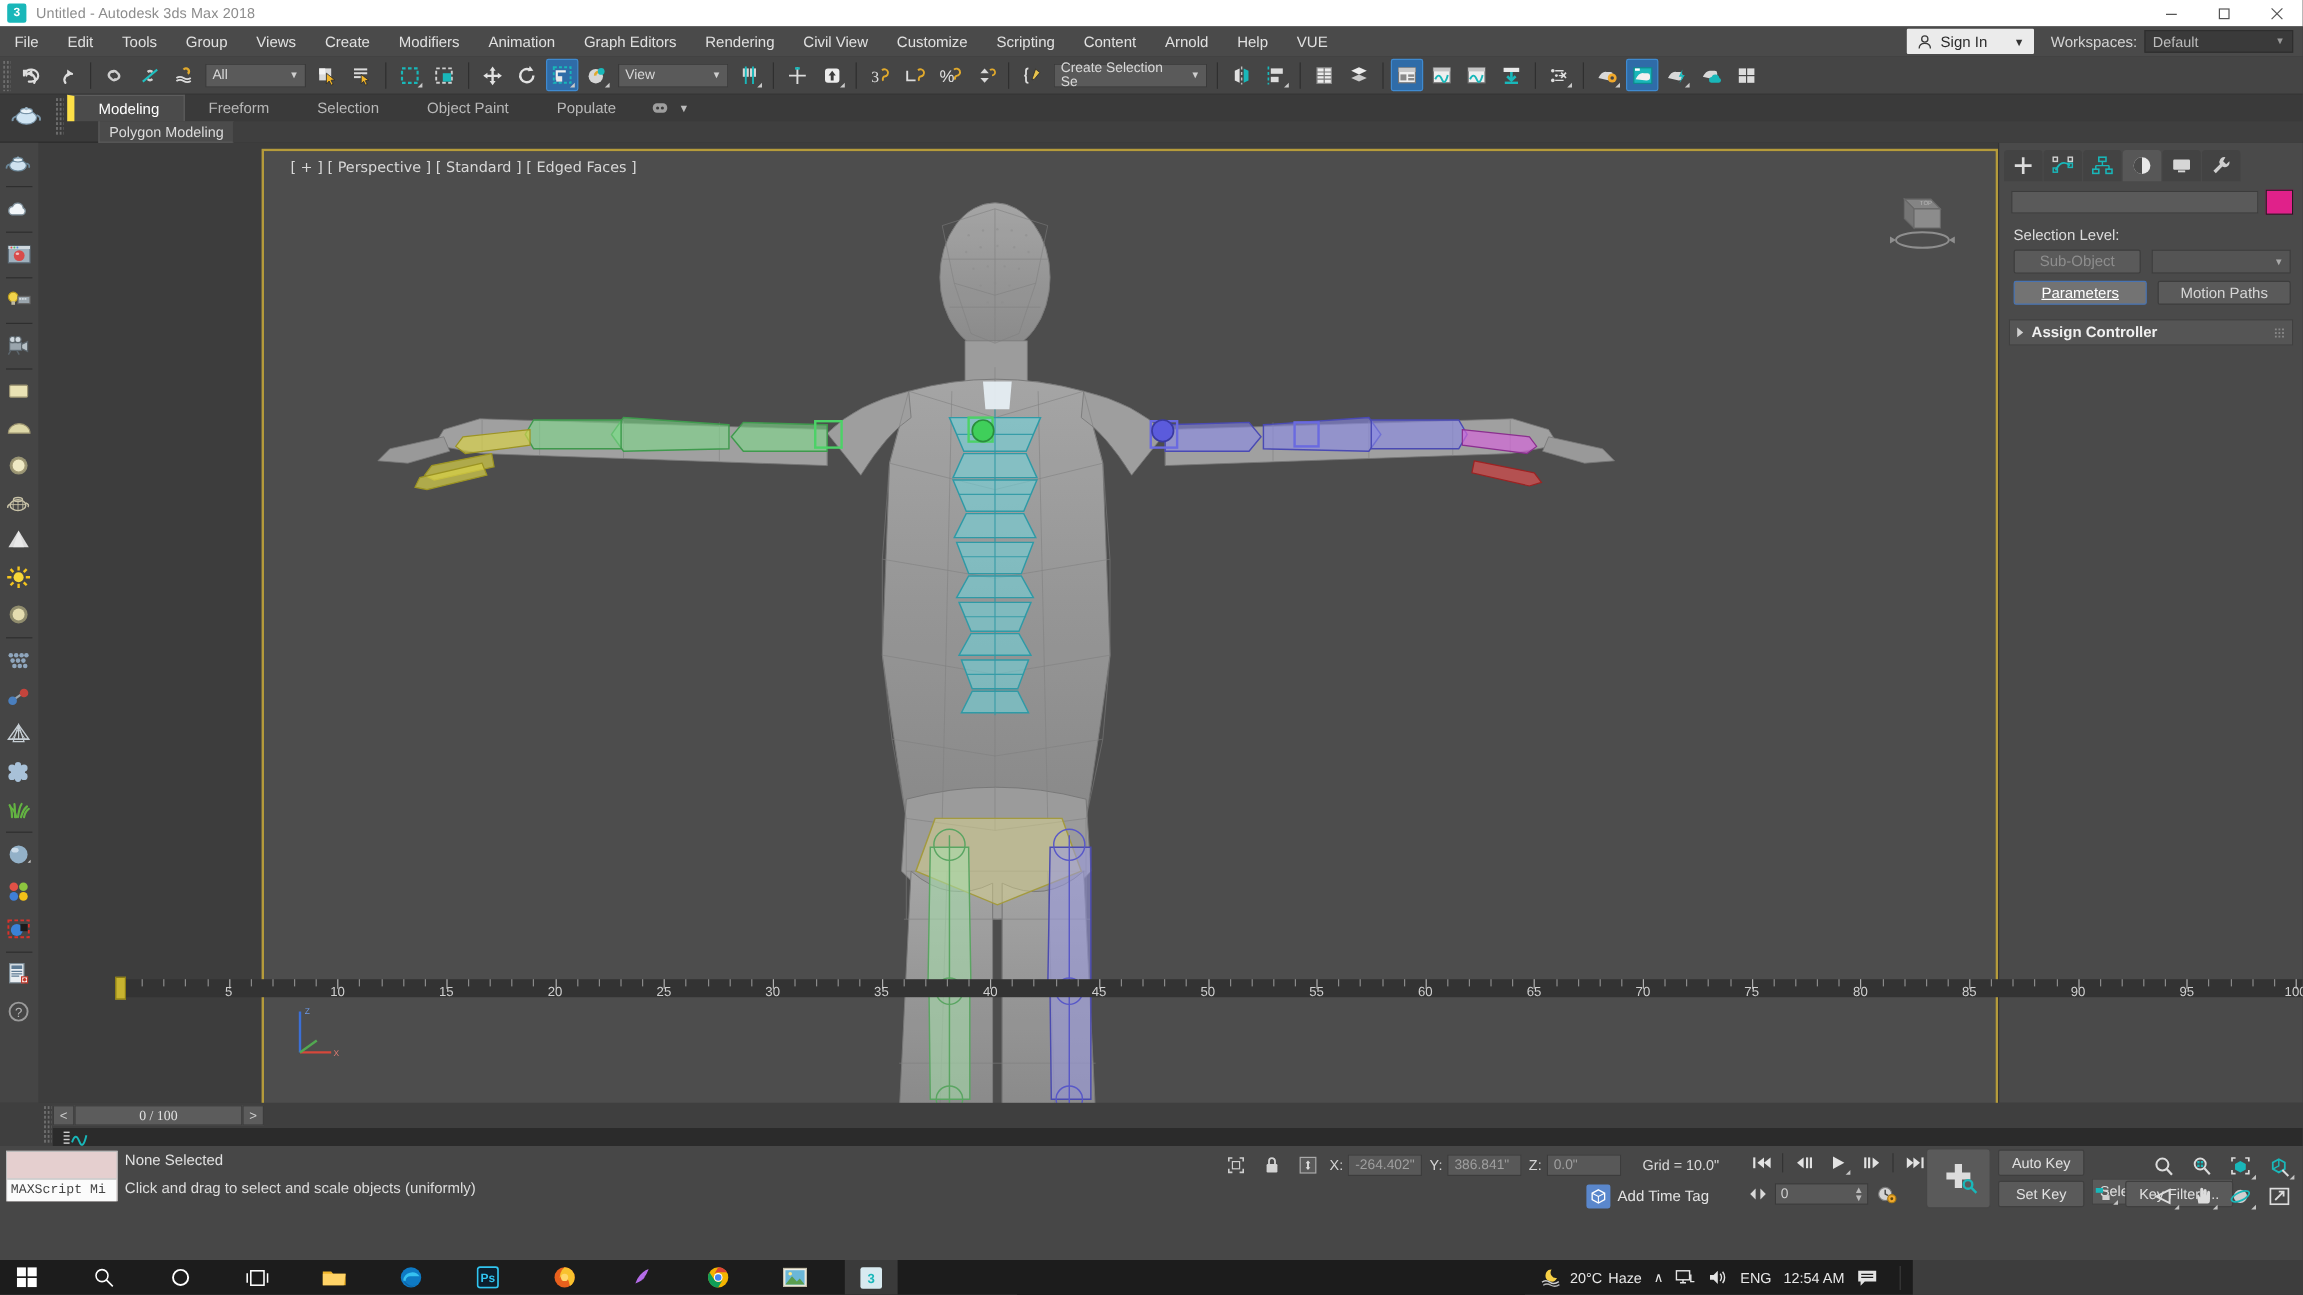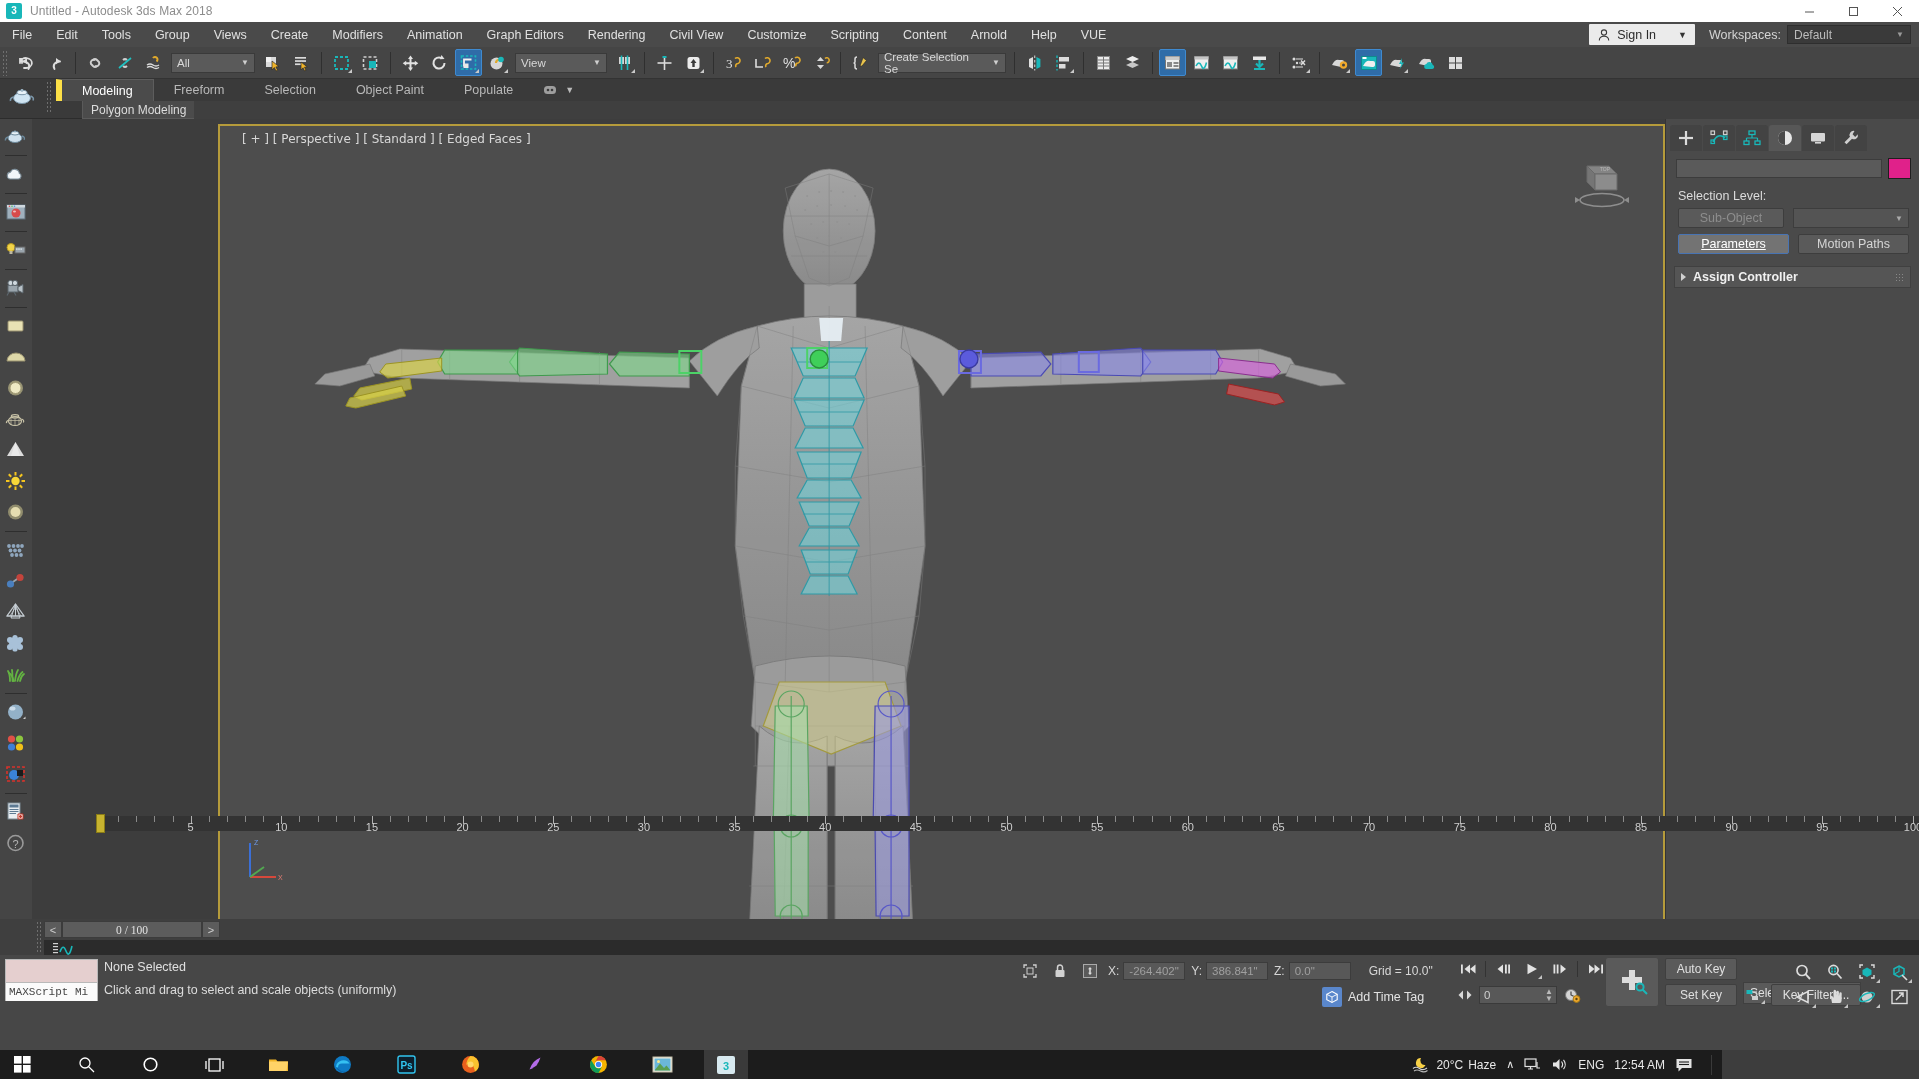--- a/index.html
+++ b/index.html
@@ -246,21 +246,21 @@
 
   .navzone { position:absolute; right:6px; top:4px; width:140px; height:52px; }
   .navrow { display:flex; gap:4px; height:25px; align-items:center; justify-content:flex-end;}
   .nbtn { width:28px; height:24px; display:flex; align-items:center; justify-content:center;
     position:relative; }
   .nbtn.flyout::after { content:""; position:absolute; right:1px; bottom:1px;
     border-left:4px solid transparent; border-bottom:4px solid #c4c4c4; }
 
   
   .taskbar {
-    position:absolute; left:0; bottom:0; width:1722px; height:29px;
+    position:absolute; left:0; bottom:0; width:1594px; height:29px;
     background:#1c1c1c; display:flex; align-items:center;gap:20px;
   }
   .tbicon { width:44px; height:29px; display:flex; align-items:center; justify-content:center;
     position:relative; }
   .tbicon.active { background:#3a3a3a; }
   .tray { margin-left:auto; display:flex; align-items:center; gap:10px; padding-right:10px;
     font-size:12px; color:#e8e8e8; }
   .tray .item { display:flex; align-items:center; gap:5px; }
   .traysep { width:1px; height:20px; background:#3a3a3a; margin-left:8px; }
 </style>

